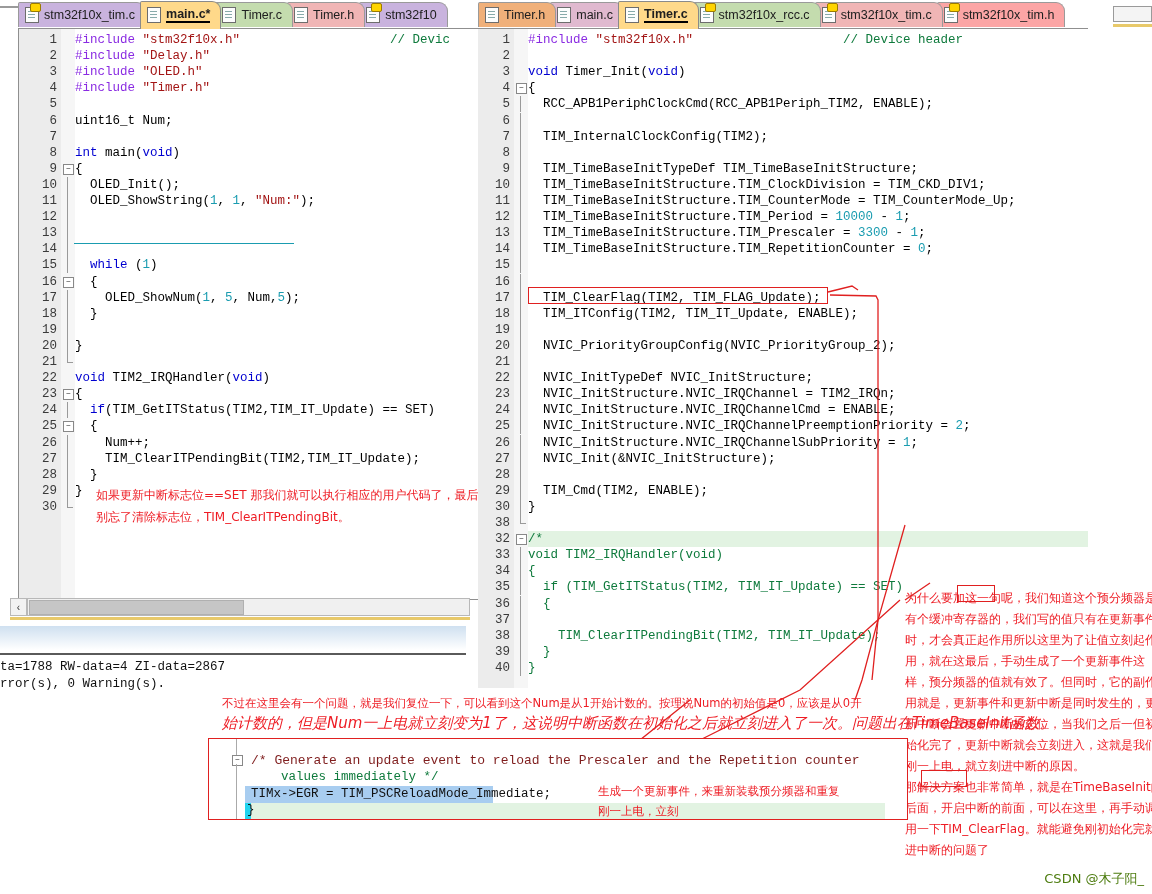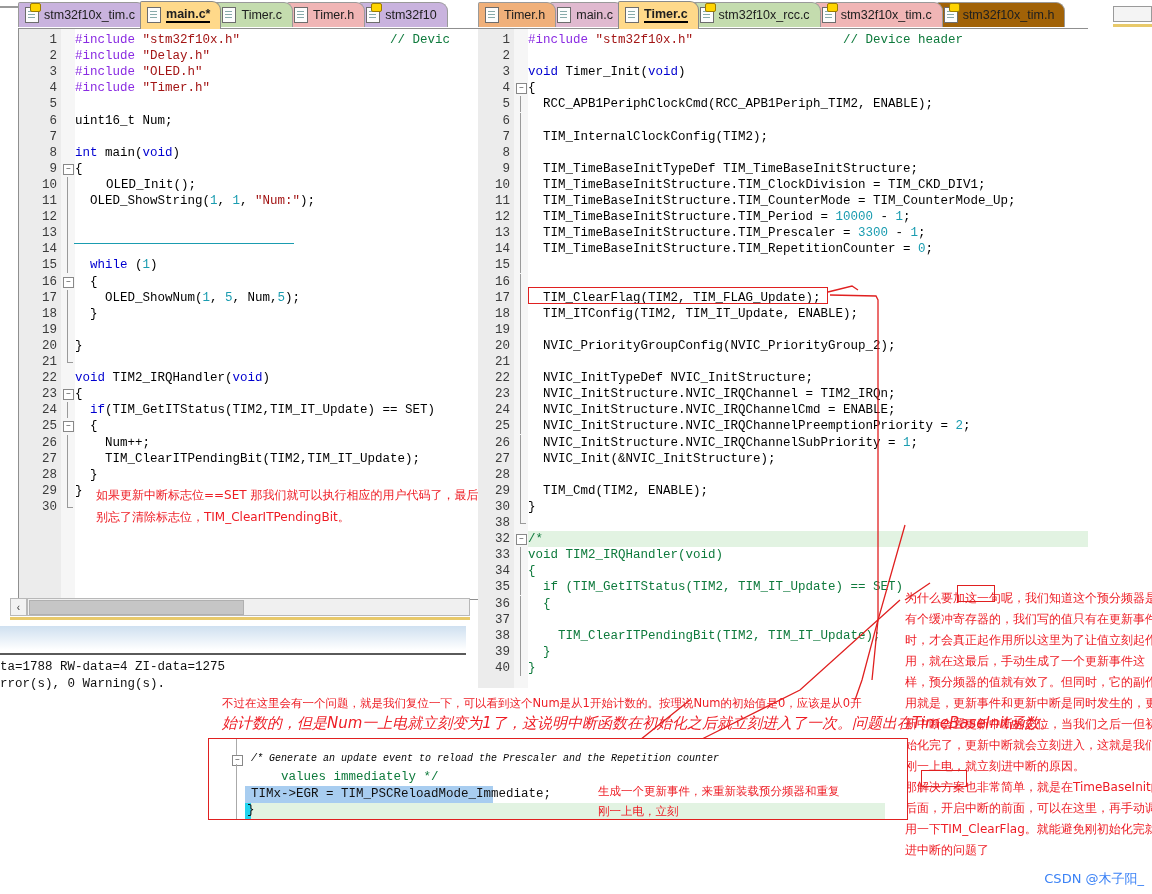--- a/index.html
+++ b/index.html
@@ -56,21 +56,21 @@
   .ink{position:absolute;pointer-events:none;}
   .rbox{position:absolute;border:1px solid #e02020;box-sizing:border-box;}
   .redtxt{position:absolute;color:#ee1c24;font-size:12px;line-height:17px;font-family:"DejaVu Sans",sans-serif;white-space:pre;}
 
   .statusbar{position:absolute;font-family:"Liberation Mono",monospace;font-size:12.5px;color:#111;white-space:pre;}
 
   .hscroll{position:absolute;background:#f0f0f0;border:1px solid #b8b8b8;box-sizing:border-box;}
   .hthumb{position:absolute;background:#c6c6c6;border:1px solid #b0b0b0;box-sizing:border-box;}
   .arrowbtn{position:absolute;display:flex;align-items:center;justify-content:center;font-size:10px;color:#333;background:#f2f2f2;border:1px solid #b8b8b8;box-sizing:border-box;}
 
-  .watermark{position:absolute;right:8px;bottom:6px;color:#3b82f6;font-size:13px;font-family:"DejaVu Sans",sans-serif;}
+  .watermark{position:absolute;right:8px;bottom:6px;color:#4d7c0f;font-size:13px;font-family:"DejaVu Sans",sans-serif;}
 </style>
 </head>
 <body>
 
 <div class="abs" id="left-tabbar" style="left:18px;top:0;width:462px;height:29px;white-space:nowrap;"><div class="tab" style="background: rgb(201, 179, 222); margin-left: 0px; z-index: 10;">
       <span class="fic key"></span>
       <span class="lbl">stm32f10x_tim.c</span>
     </div><div class="tab active" style="background: rgb(255, 217, 138); margin-left: -6px; z-index: 20;">
       <span class="fic"></span>
       <span class="lbl">main.c*</span>
@@ -91,21 +91,21 @@
   <div id="left-code" style="position:absolute;left:56px;top:3px;right:0;bottom:0;">
       <div class="code" style="position: absolute; left: 0px; top: 0px; height: 16.1px; line-height: 16.1px;"><span class="pp">#include </span><span class="str">"stm32f10x.h"</span><span class="pl">                    </span><span class="cmt">// Devic</span></div>
       <div class="code" style="position: absolute; left: 0px; top: 16.1px; height: 16.1px; line-height: 16.1px;"><span class="pp">#include </span><span class="str">"Delay.h"</span></div>
       <div class="code" style="position: absolute; left: 0px; top: 32.2px; height: 16.1px; line-height: 16.1px;"><span class="pp">#include </span><span class="str">"OLED.h"</span></div>
       <div class="code" style="position: absolute; left: 0px; top: 48.3px; height: 16.1px; line-height: 16.1px;"><span class="pp">#include </span><span class="str">"Timer.h"</span></div>
       <div class="code" style="position: absolute; left: 0px; top: 64.4px; height: 16.1px; line-height: 16.1px;"></div>
       <div class="code" style="position: absolute; left: 0px; top: 80.5px; height: 16.1px; line-height: 16.1px;"><span class="pl">uint16_t Num;</span></div>
       <div class="code" style="position: absolute; left: 0px; top: 96.6px; height: 16.1px; line-height: 16.1px;"></div>
       <div class="code" style="position: absolute; left: 0px; top: 112.7px; height: 16.1px; line-height: 16.1px;"><span class="kw">int</span><span class="pl"> main(</span><span class="kw">void</span><span class="pl">)</span></div>
       <div class="code" style="position: absolute; left: 0px; top: 128.8px; height: 16.1px; line-height: 16.1px;"><span class="pl">{</span></div>
-      <div class="code" style="position: absolute; left: 16px; top: 144.9px; height: 16.1px; line-height: 16.1px;"><span class="pl">  OLED_Init();</span></div>
+      <div class="code" style="position: absolute; left: 0px; top: 144.9px; height: 16.1px; line-height: 16.1px;"><span class="pl">  OLED_Init();</span></div>
       <div class="code" style="position: absolute; left: 0px; top: 161px; height: 16.1px; line-height: 16.1px;"><span class="pl">  OLED_ShowString(</span><span class="num">1</span><span class="pl">, </span><span class="num">1</span><span class="pl">, </span><span class="str">"Num:"</span><span class="pl">);</span></div>
       <div class="code" style="position: absolute; left: 0px; top: 177.1px; height: 16.1px; line-height: 16.1px;"></div>
       <div class="code" style="position: absolute; left: 0px; top: 209.3px; height: 16.1px; line-height: 16.1px;"></div>
       <div class="code" style="position: absolute; left: 0px; top: 225.4px; height: 16.1px; line-height: 16.1px;"><span class="pl">  </span><span class="kw">while</span><span class="pl"> (</span><span class="num">1</span><span class="pl">)</span></div>
       <div class="code" style="position: absolute; left: 0px; top: 241.5px; height: 16.1px; line-height: 16.1px;"><span class="pl">  {</span></div>
       <div class="code" style="position: absolute; left: 0px; top: 257.6px; height: 16.1px; line-height: 16.1px; text-align: center;"><span class="pl">    OLED_ShowNum(</span><span class="num">1</span><span class="pl">, </span><span class="num">5</span><span class="pl">, Num,</span><span class="num">5</span><span class="pl">);</span></div>
       <div class="code" style="position: absolute; left: 0px; top: 273.7px; height: 16.1px; line-height: 16.1px;"><span class="pl">  }</span></div>
       <div class="code" style="position: absolute; left: 0px; top: 289.8px; height: 16.1px; line-height: 16.1px;"></div>
       <div class="code" style="position: absolute; left: 0px; top: 305.9px; height: 16.1px; line-height: 16.1px;"><span class="pl">}</span></div>
       <div class="code" style="position: absolute; left: 0px; top: 322px; height: 16.1px; line-height: 16.1px;"></div>
@@ -180,21 +180,21 @@
   <div class="arrowbtn" style="left:0;top:0;width:17px;height:18px;">‹</div>
   <div class="hscroll" style="left:17px;top:0;width:443px;height:18px;">
     <div class="hthumb" style="left:1px;top:1px;width:215px;height:15px;"></div>
   </div>
 </div>
 <div class="abs" style="left:10px;top:617px;width:460px;height:3px;background:#e8c96a;"></div>
 
 <div class="abs" style="left:0;top:622px;width:466px;height:72px;background:#ffffff;">
   <div class="abs" style="left:0;top:4px;width:466px;height:24px;background:linear-gradient(#cfe0f0,#ffffff);"></div>
   <div class="abs" style="left:0;top:31px;width:466px;height:2px;background:#5a5a5a;"></div>
-  <div class="statusbar" style="left:0;top:38px;">ta=1788 RW-data=4 ZI-data=1275</div>
+  <div class="statusbar" style="left:0;top:38px;">ta=1788 RW-data=4 ZI-data=2867</div>
   <div class="statusbar" style="left:0;top:55px;">rror(s), 0 Warning(s).</div>
 </div>
 
 <div class="redtxt" style="left:96px;top:487px;">如果更新中断标志位==SET 那我们就可以执行相应的用户代码了，最后</div>
 <div class="redtxt" style="left:96px;top:509px;">别忘了清除标志位，TIM_ClearITPendingBit。</div>
 
 <div class="abs" id="right-tabbar" style="left:478px;top:0;width:674px;height:29px;white-space:nowrap;"><div class="tab" style="background: rgb(240, 176, 122); margin-left: 0px; z-index: 10;">
       <span class="fic"></span>
       <span class="lbl">Timer.h</span>
     </div><div class="tab" style="background: rgb(224, 185, 207); margin-left: -6px; z-index: 9;">
@@ -202,21 +202,21 @@
       <span class="lbl">main.c</span>
     </div><div class="tab active" style="background: rgb(255, 217, 138); margin-left: -6px; z-index: 20;">
       <span class="fic"></span>
       <span class="lbl">Timer.c</span>
     </div><div class="tab" style="background: rgb(196, 220, 174); margin-left: -6px; z-index: 7;">
       <span class="fic key"></span>
       <span class="lbl">stm32f10x_rcc.c</span>
     </div><div class="tab" style="background: rgb(240, 181, 181); margin-left: -6px; z-index: 6;">
       <span class="fic key"></span>
       <span class="lbl">stm32f10x_tim.c</span>
-    </div><div class="tab" style="background: #a16207; margin-left: -6px; z-index: 5;">
+    </div><div class="tab" style="background: #fca5a5; margin-left: -6px; z-index: 5;">
       <span class="fic key"></span>
       <span class="lbl">stm32f10x_tim.h</span>
     </div></div>
 
 <div class="editor" style="left:478px;top:28px;width:610px;height:660px;border-left:none;border-right:none;border-bottom:none;">
   <div class="gutter" style="width:36px;"></div>
   <div class="foldcol" style="left:36px;width:14px;"></div>
   <div id="right-code" style="position:absolute;left:50px;top:3px;right:0;bottom:0;">
       <div class="code" style="position: absolute; left: 0px; top: 0px; height: 16.1px; line-height: 16.1px;"><span class="pp">#include </span><span class="str">"stm32f10x.h"</span><span class="pl">                    </span><span class="cmt">// Device header</span></div>
       <div class="code" style="position: absolute; left: 0px; top: 16.1px; height: 16.1px; line-height: 16.1px;"></div>
@@ -386,21 +386,21 @@
 
 <div class="redtxt" style="left:222px;top:695px;font-size:11.5px;">不过在这里会有一个问题，就是我们复位一下，可以看到这个Num是从1开始计数的。按理说Num的初始值是0，应该是从0开</div>
 <div class="redtxt" style="left:222px;top:715px;font-size:15px;font-style:italic;">始计数的，但是Num一上电就立刻变为1了，这说明中断函数在初始化之后就立刻进入了一次。问题出在TimeBaseInit函数。</div>
 
 <div class="abs" style="left:209px;top:739px;width:698px;height:80px;background:#ffffff;overflow:hidden;">
   <div class="abs" style="left:22px;top:0;width:14px;height:80px;">
     <div class="abs" style="left:1px;top:16px;width:9px;height:9px;border:1px solid #888;background:#fff;font-size:8px;line-height:8px;text-align:center;color:#333;">−</div>
     <div class="abs" style="left:5px;top:0;width:1px;height:16px;background:#aaa;"></div>
     <div class="abs" style="left:5px;top:25px;width:1px;height:55px;background:#aaa;"></div>
   </div>
-  <div class="code" style="position:absolute;left:42px;top:14px;color:#000000;font-size:10px;font-style:italic;">/* Generate an update event to reload the Prescaler and the Repetition counter</div>
+  <div class="code" style="position:absolute;left:42px;top:14px;color:#7f1d1d;font-size:13px;">/* Generate an update event to reload the Prescaler and the Repetition counter</div>
   <div class="code" style="position:absolute;left:42px;top:31px;color:#0e7a3c;font-size:12.5px;">    values immediately */</div>
   <div class="abs bluesel" style="left:36px;top:47px;width:248px;height:17px;"></div>
   <div class="code" style="position:absolute;left:42px;top:48px;color:#111;font-size:12.5px;">TIMx-&gt;EGR = TIM_PSCReloadMode_Immediate;</div>
   <div class="abs greenline" style="left:36px;top:64px;width:640px;height:16px;"></div>
   <div class="abs" style="left:36px;top:64px;width:6px;height:16px;background:#22d3ee;"></div>
   <div class="code" style="position:absolute;left:38px;top:64px;color:#111;font-size:12.5px;">}</div>
 </div>
 
 <div class="redtxt" style="left:598px;top:783px;font-size:11.5px;">生成一个更新事件，来重新装载预分频器和重复</div>
 <div class="redtxt" style="left:598px;top:803px;font-size:11.5px;">刚一上电，立刻</div>

